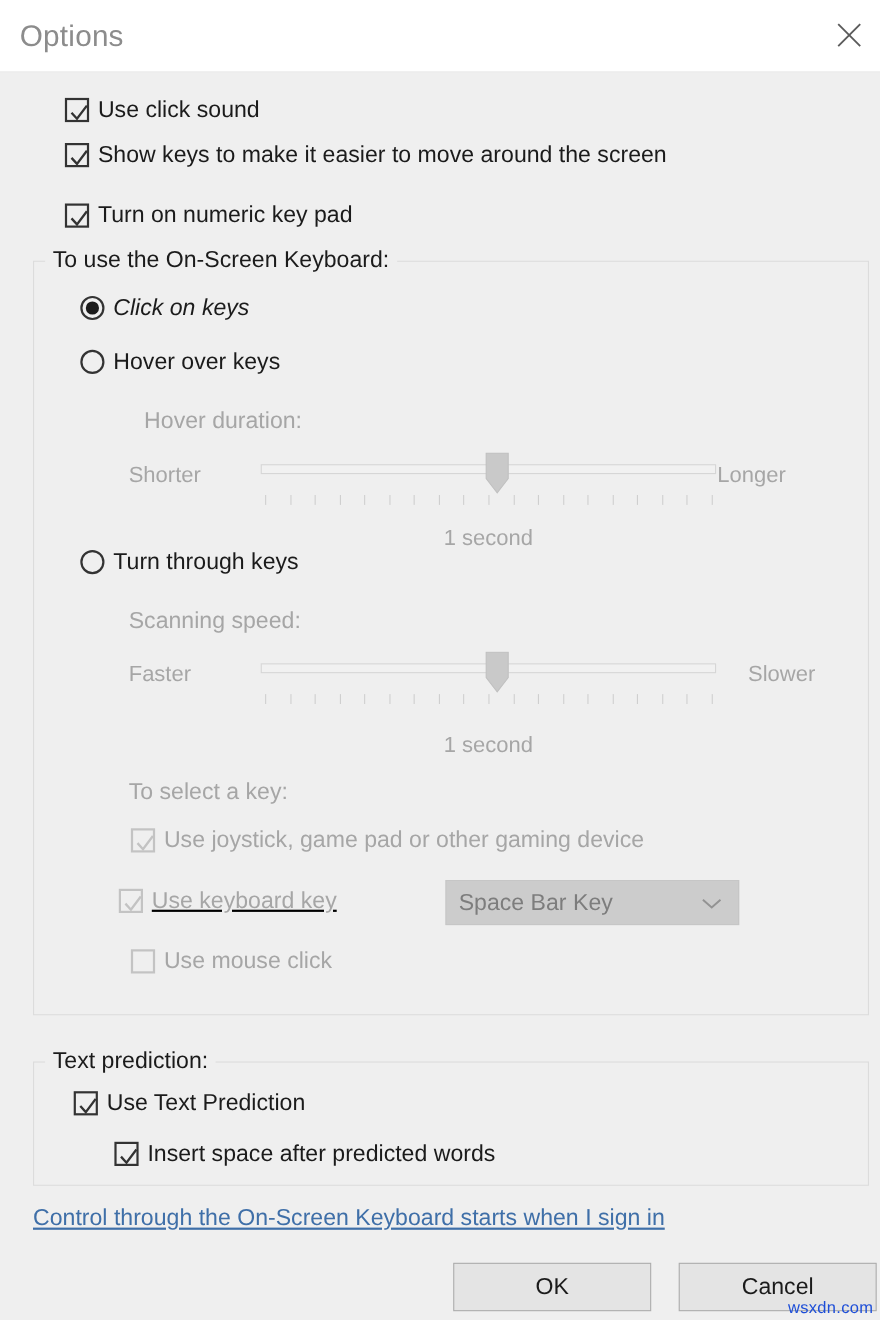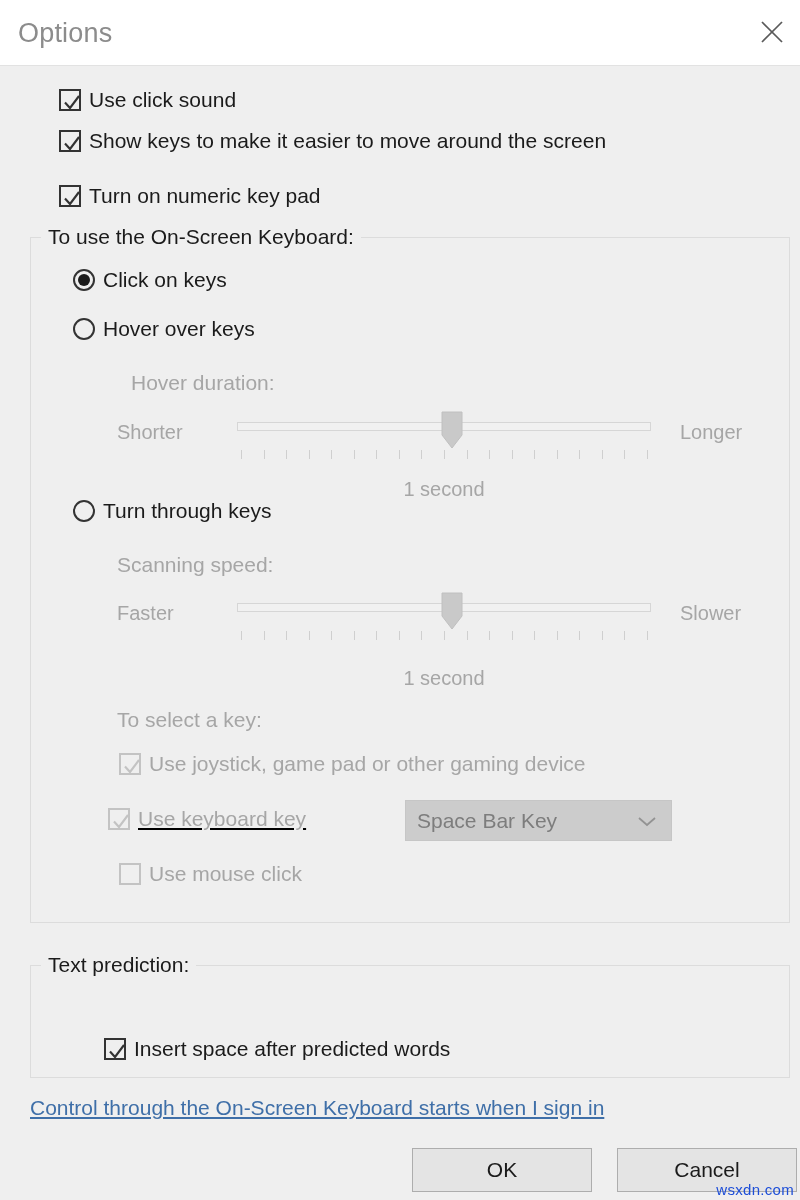--- a/index.html
+++ b/index.html
@@ -284,36 +284,36 @@
       <svg width="24" height="24" viewBox="0 0 24 24">
         <polyline points="5,12.5 10,18 19,6" fill="none" stroke="#333333" stroke-width="2.1"></polyline>
       </svg>
     </span>
     <span class="chk-label">Turn on numeric key pad</span>
   </div>
 
   <div class="groupbox" style="left:30px; top:171px; width:760px; height:686px;"></div>
   <div class="group-legend" style="left:41px; top:160px;">To use the On-Screen Keyboard:</div>
 
-  <div class="radio-row" style="left:73px; top:202px;">
+  <div class="radio-row" style="left:73px; top:202px;font-style:italic;">
     <span class="radio">
         <span class="dot"></span>
       </span>
     <span class="radio-label">Click on keys</span>
   </div>
 
   <div class="radio-row" style="left:73px; top:251px;">
     <span class="radio"></span>
     <span class="radio-label">Hover over keys</span>
   </div>
 
   <div class="sub-heading" style="left:131px; top:305px;">Hover duration:</div>
 
   <div class="slider-side-label" style="left:117px; top:355px;">Shorter</div>
-  <div class="slider-side-label" style="left:680px; top:355px;text-align:right;">Longer</div>
+  <div class="slider-side-label" style="left:652px; top:355px;text-align:right;">Longer</div>
 
   <div class="slider-wrap" style="left:237px; top:330px; width:414px; height:72px;">
     <div class="slider-track" style="left:0px; top:26px; width:414px;"></div>
     <div class="slider-ticks" id="hover-ticks" style="left:0px; top:54px; width:414px;">
         <div class="tick" style="left: 4px;"></div>
         <div class="tick" style="left: 26.5556px;"></div>
         <div class="tick" style="left: 49.1111px;"></div>
         <div class="tick" style="left: 71.6667px;"></div>
         <div class="tick" style="left: 94.2222px;"></div>
         <div class="tick" style="left: 116.778px;"></div>
@@ -412,20 +412,28 @@
   </div>
 
   <div class="chk-row" style="left:119px; top:796px;">
     <span class="chkbox disabled"></span>
     <span class="chk-label disabled">Use mouse click</span>
   </div>
 
   <div class="groupbox" style="left:30px; top:899px; width:760px; height:113px;"></div>
   <div class="group-legend" style="left:41px; top:888px;">Text prediction:</div>
 
+  <div class="chk-row" style="left:67px; top:925px;">
+    <span class="chkbox">
+      <svg width="24" height="24" viewBox="0 0 24 24">
+        <polyline points="5,12.5 10,18 19,6" fill="none" stroke="#333333" stroke-width="2.1"></polyline>
+      </svg>
+    </span>
+    <span class="chk-label">Use Text Prediction</span>
+  </div>
 
   <div class="chk-row" style="left:104px; top:971px;">
     <span class="chkbox">
       <svg width="24" height="24" viewBox="0 0 24 24">
         <polyline points="5,12.5 10,18 19,6" fill="none" stroke="#333333" stroke-width="2.1"></polyline>
       </svg>
     </span>
     <span class="chk-label">Insert space after predicted words</span>
   </div>
 

